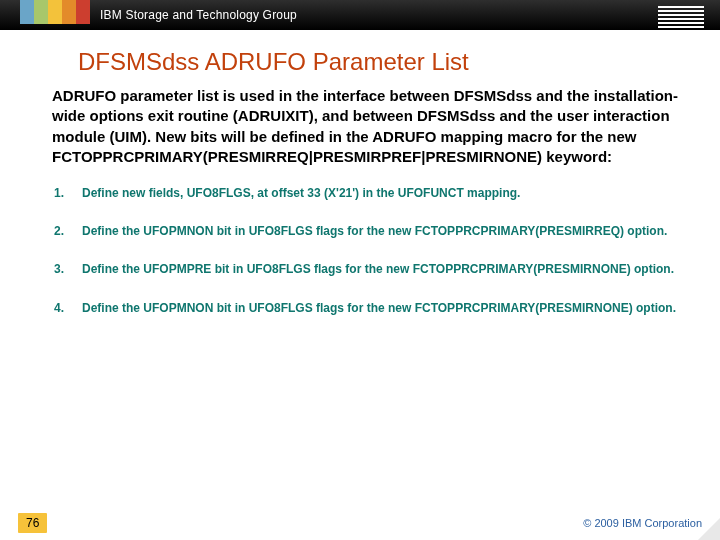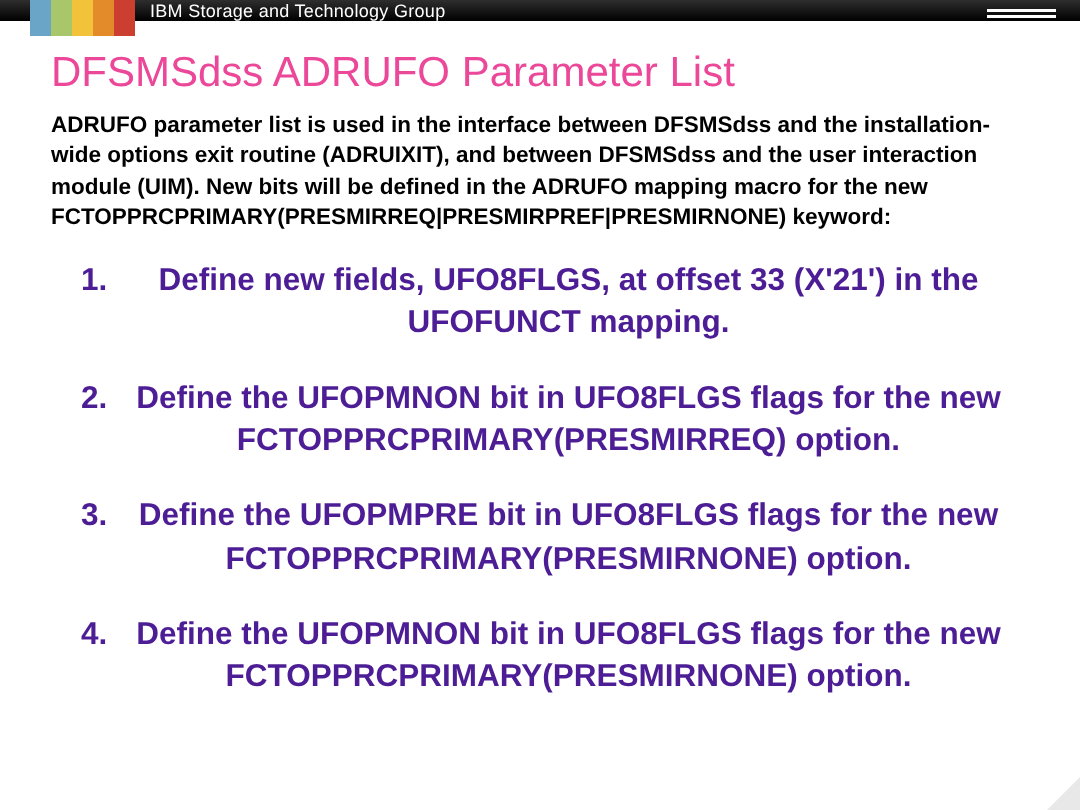--- a/index.html
+++ b/index.html
@@ -1,28 +1,28 @@
 <!DOCTYPE html>
 <html><head>
 <meta charset="utf-8">
 <style>
   * { margin: 0; padding: 0; box-sizing: border-box; }
   html, body { width: 720px; height: 540px; font-family: Arial, Helvetica, sans-serif; background: #fff; }
   .slide { position: relative; width: 720px; height: 540px; background: #fff; overflow: hidden; }
-  .topbar { position: relative; height: 14px; background: linear-gradient(#2e2e2e, #000); color: #fff; display: flex; padding: 0 20px 0 100px; }
+  .topbar { position: relative; height: 30px; background: linear-gradient(#2e2e2e, #000); color: #fff; display: flex; align-items: center; padding: 0 20px 0 100px; }
   .topbar .group { font-size: 12px; letter-spacing: .2px; }
   .topbar .ibm-logo { position: absolute; right: 16px; top: 6px; display: flex; flex-direction: column; gap: 2px; }
   .ibm-logo .bar { width: 46px; height: 2px; background: #fff; }
   .color-tabs { position: absolute; left: 20px; top: 0; display: flex; }
   .color-tabs span { width: 14px; height: 24px; display: inline-block; }
   .c1 { background: #6aa5c8; } .c2 { background: #a8c76b; } .c3 { background: #f3c23b; } .c4 { background: #e38b2a; } .c5 { background: #cc3e2f; }
-  .title { color: #ec4899; font-size: 28px; font-weight: 400; padding: 18px 28px 10px 34px; }
-  .intro { font-size: 15px; font-weight: 700; line-height: 1.35; padding: 0 34px 14px 34px; color: #000; }
+  .title { color: #c2410c; font-size: 24px; font-weight: 400; padding: 18px 28px 10px 34px; margin-left: 44px; }
+  .intro { font-size: 15px; font-weight: 700; line-height: 1.35; padding: 0 34px 14px 52px; color: #000; }
   ol.steps { list-style: none; counter-reset: step; padding: 4px 44px 0 54px; }
-  ol.steps li { counter-increment: step; position: relative; font-size: 21px; font-weight: 700; line-height: 1.35; margin-bottom: 22px; padding-left: 28px; color: #4c1d95; text-align: center; }
+  ol.steps li { counter-increment: step; position: relative; font-size: 12px; font-weight: 700; line-height: 1.35; margin-bottom: 22px; padding-left: 28px; color: #0f766e; }
   ol.steps li::before { content: counter(step) "."; position: absolute; left: 0; }
   .footer { position: absolute; left: 0; right: 0; bottom: 0; height: 34px; display: flex; align-items: center; justify-content: space-between; padding: 0 18px; }
   .footer .pagenum { display: inline-block; background: #f6c23a; color: #000; font-size: 12px; padding: 3px 8px; border-radius: 1px; }
   .footer .copyright { color: #2a5ea0; font-size: 11px; }
   .corner-fold { position:absolute; right:0; bottom:0; width:0; height:0; border-left: 22px solid transparent; border-bottom: 22px solid #d9d9d9; opacity:.6;}
 </style>
 </head>
 <body>
 
 <div class="slide">
@@ -49,14 +49,18 @@
 
   <p class="intro">ADRUFO parameter list is used in the interface between DFSMSdss and the installation-wide options exit routine (ADRUIXIT), and between DFSMSdss and the user interaction module (UIM). New bits will be defined in the ADRUFO mapping macro for the new FCTOPPRCPRIMARY(PRESMIRREQ|PRESMIRPREF|PRESMIRNONE) keyword:</p>
 
   <ol class="steps">
     <li>Define new fields, UFO8FLGS, at offset 33 (X'21') in the UFOFUNCT mapping.</li>
     <li>Define the UFOPMNON bit in UFO8FLGS flags for the new FCTOPPRCPRIMARY(PRESMIRREQ) option.</li>
     <li>Define the UFOPMPRE bit in UFO8FLGS flags for the new FCTOPPRCPRIMARY(PRESMIRNONE) option.</li>
     <li>Define the UFOPMNON bit in UFO8FLGS flags for the new FCTOPPRCPRIMARY(PRESMIRNONE) option.</li>
   </ol>
 
+  <div class="footer">
+    <span class="pagenum">76</span>
+    <span class="copyright">© 2009 IBM Corporation</span>
+  </div>
   <div class="corner-fold"></div>
 </div>
 
 </body></html>

